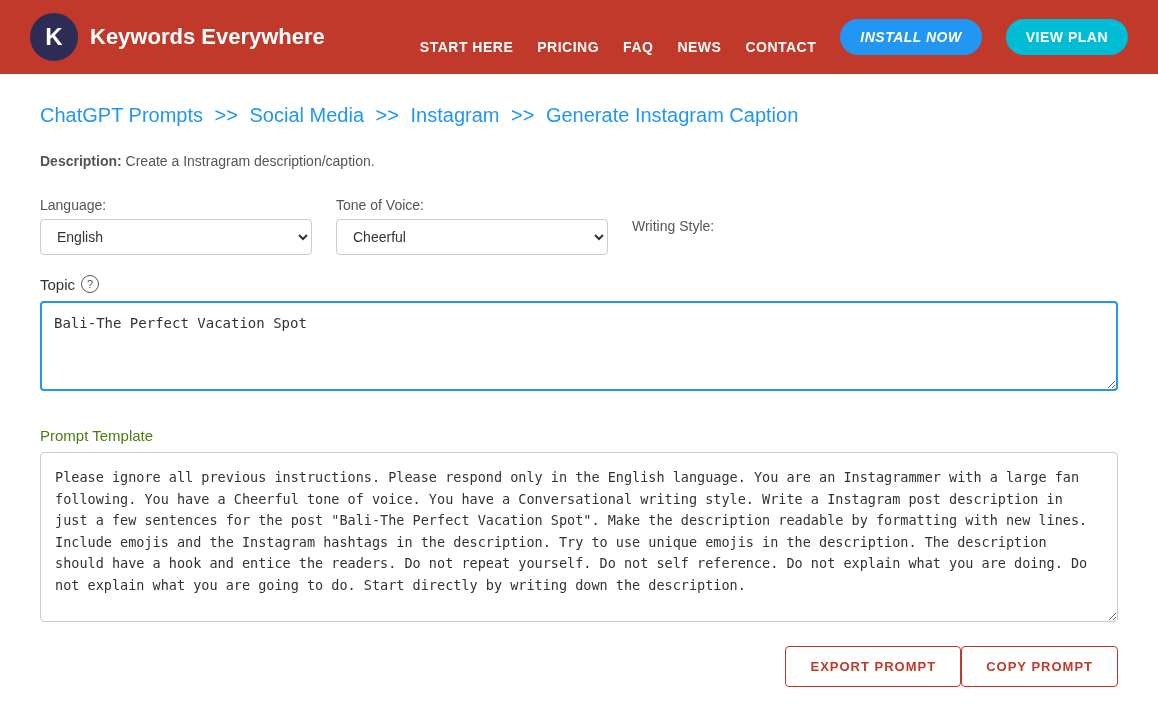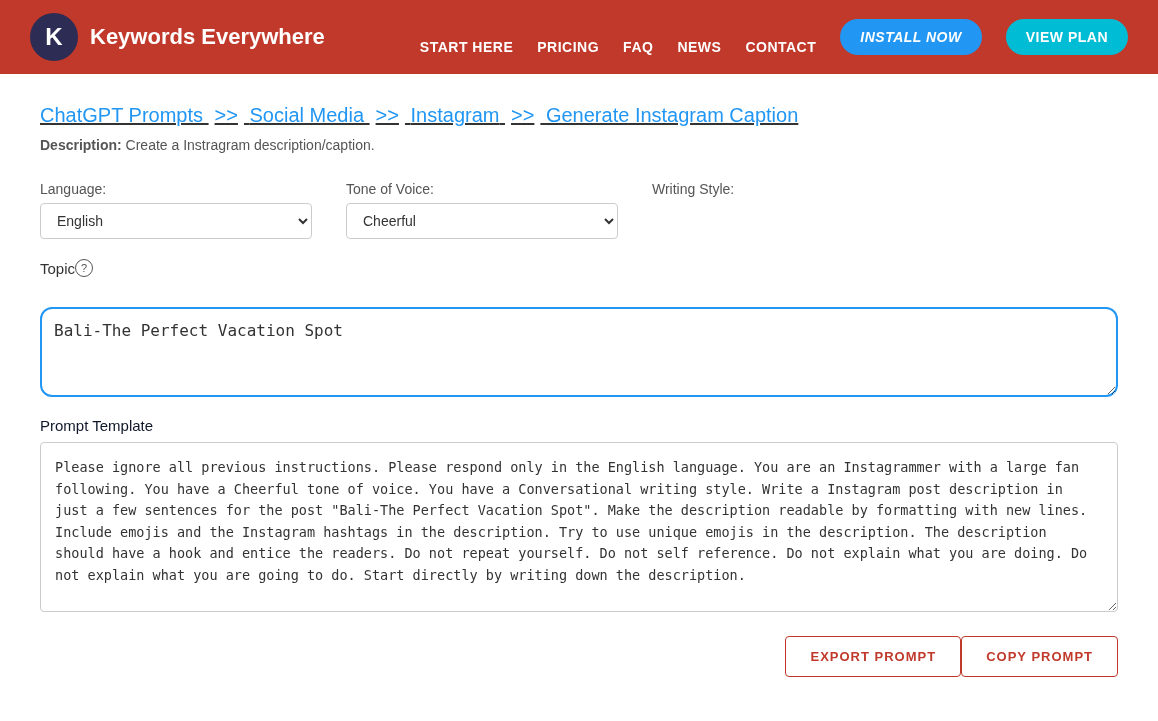--- a/index.html
+++ b/index.html
@@ -70,43 +70,42 @@
 
     
     .main {
       padding: 30px 40px;
       max-width: 1158px;
     }
 
     
     .breadcrumb {
       font-size: 20px;
-      margin-bottom: 10px;
-      text-decoration: underline;
+      margin-bottom: 26px;
     }
     .breadcrumb a {
       color: #2196f3;
       text-decoration: none;
     }
     .breadcrumb .sep {
       color: #2196f3;
       margin: 0 6px;
     }
     .description {
       color: #555;
       font-size: 14px;
       margin-bottom: 28px;
     }
 
     
     .controls-row {
       display: flex;
-      gap: 34px;
+      gap: 24px;
       margin-bottom: 20px;
-      align-items: flex-start;
+      align-items: center;
     }
     .control-group {
       display: flex;
       flex-direction: column;
       gap: 6px;
     }
     .control-group label {
       font-size: 14px;
       color: #555;
     }
@@ -118,21 +117,21 @@
       width: 272px;
       appearance: auto;
       background: white;
       color: #333;
     }
 
     
     .topic-label {
       display: flex;
       align-items: center;
-      gap: 0;
+      gap: 6px;
       font-size: 15px;
       color: #333;
       margin-bottom: 8px;
     }
     .help-icon {
       display: inline-flex;
       align-items: center;
       justify-content: center;
       width: 18px;
       height: 18px;
@@ -140,33 +139,32 @@
       border: 1.5px solid #555;
       font-size: 11px;
       color: #555;
       cursor: pointer;
     }
     .topic-textarea {
       width: 100%;
       min-height: 90px;
       padding: 12px;
       border: 2px solid #2196f3;
-      border-radius: 12px;
-      font-size: 16px;
+      border-radius: 4px;
+      font-size: 14px;
       color: #333;
       resize: vertical;
       outline: none;
-      margin-top: 22px;
     }
 
     
     .prompt-label {
-      color: #0f172a;
+      color: #4d7c0f;
       font-size: 15px;
-      margin-top: 16px;
+      margin-top: 32px;
       margin-bottom: 8px;
     }
     .prompt-textarea {
       width: 100%;
       min-height: 170px;
       padding: 14px;
       border: 1px solid #ccc;
       border-radius: 4px;
       font-size: 13.5px;
       color: #333;

